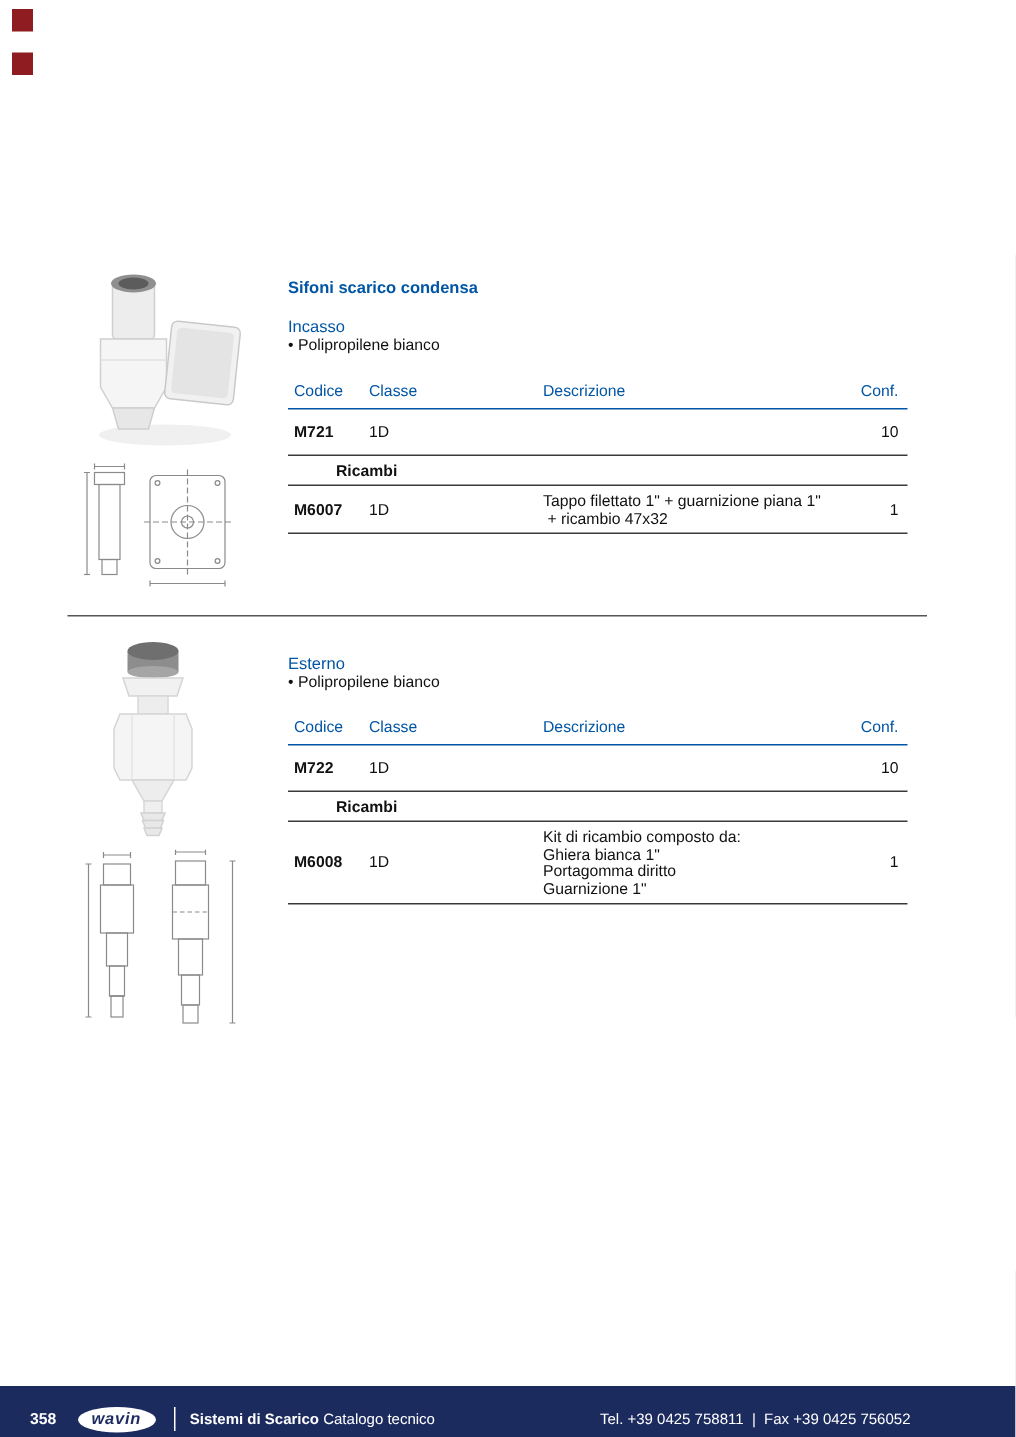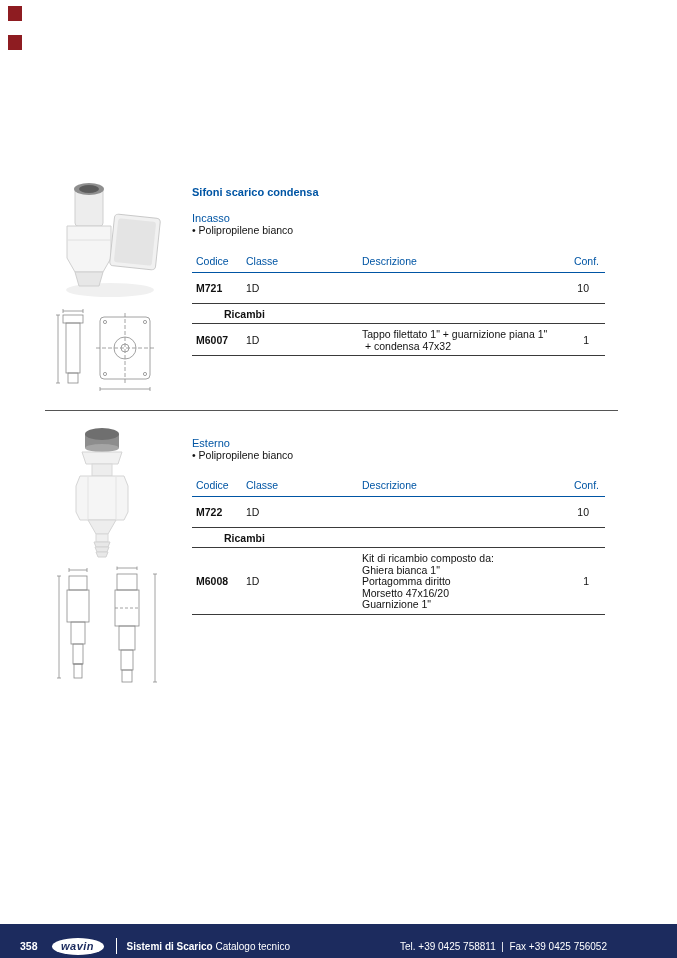--- a/index.html
+++ b/index.html
@@ -25,21 +25,21 @@
   .h-codice { left:4px; }
   .h-classe { left:54px; }
   .h-desc   { left:170px; }
   .h-conf   { right:6px; }
   .hline-blue { border-top:1px solid #0055a4; height:0; }
   .hline-dark { border-top:1px solid #3a3a3a; height:0; }
   .prow { position:relative; }
   .prow.single { height:30px; }
   .cell-codice { position:absolute; left:4px; top:50%; transform:translateY(-50%); font-weight:bold; }
   .cell-classe { position:absolute; left:54px; top:50%; transform:translateY(-50%); }
-  .cell-conf   { position:absolute; right:16px; top:50%; transform:translateY(-50%); }
+  .cell-conf   { position:absolute; right:6px; top:50%; transform:translateY(-50%); }
   .cell-desc   { margin-left:170px; padding:5px 0 3px 0; }
   .desc-line   { line-height:11.5px; white-space:pre-wrap; }
   .ricambi-row { position:relative; height:19px; }
   .ricambi-row span { position:absolute; left:4px; top:4px; font-weight:bold;margin-left:28px; }
 
   .section-divider { position:absolute; left:45px; top:410px; width:573px; border-top:1px solid #555; }
 
   .footer {
     position:absolute; left:0; top:924px; width:677px; height:44px;
     background:#1c2b5e; color:#fff; display:flex; align-items:center;
@@ -126,21 +126,21 @@
     <div class="hline-dark"></div>
     <div class="ricambi-row">
       <span>Ricambi</span>
     </div>
     <div class="hline-dark"></div>
     <div class="prow">
       <span class="cell-codice">M6007</span>
       <span class="cell-classe">1D</span>
       <div class="cell-desc">
         <div class="desc-line">Tappo filettato 1" + guarnizione piana 1"</div>
-        <div class="desc-line"> + condensa 47x32</div>
+        <div class="desc-line"> + ricambio 47x32</div>
       </div>
       <span class="cell-conf">1</span>
     </div>
     <div class="hline-dark"></div>
   </div>
 
   <div class="section-divider"></div>
 
   <svg class="fig" style="left:62px; top:424px;" width="80" height="136" viewBox="0 0 80 136">
     <rect x="23" y="10" width="34" height="14" fill="#8d8d8d"></rect>
@@ -208,21 +208,20 @@
       <span>Ricambi</span>
     </div>
     <div class="hline-dark"></div>
     <div class="prow">
       <span class="cell-codice">M6008</span>
       <span class="cell-classe">1D</span>
       <div class="cell-desc">
         <div class="desc-line">Kit di ricambio composto da:</div>
         <div class="desc-line">Ghiera bianca 1"</div>
         <div class="desc-line">Portagomma diritto</div>
-        <div class="desc-line">Morsetto 47x16/20</div>
         <div class="desc-line">Guarnizione 1"</div>
       </div>
       <span class="cell-conf">1</span>
     </div>
     <div class="hline-dark"></div>
   </div>
 
   <div class="footer">
     <span class="pgnum">358</span>
     <span class="logo">

